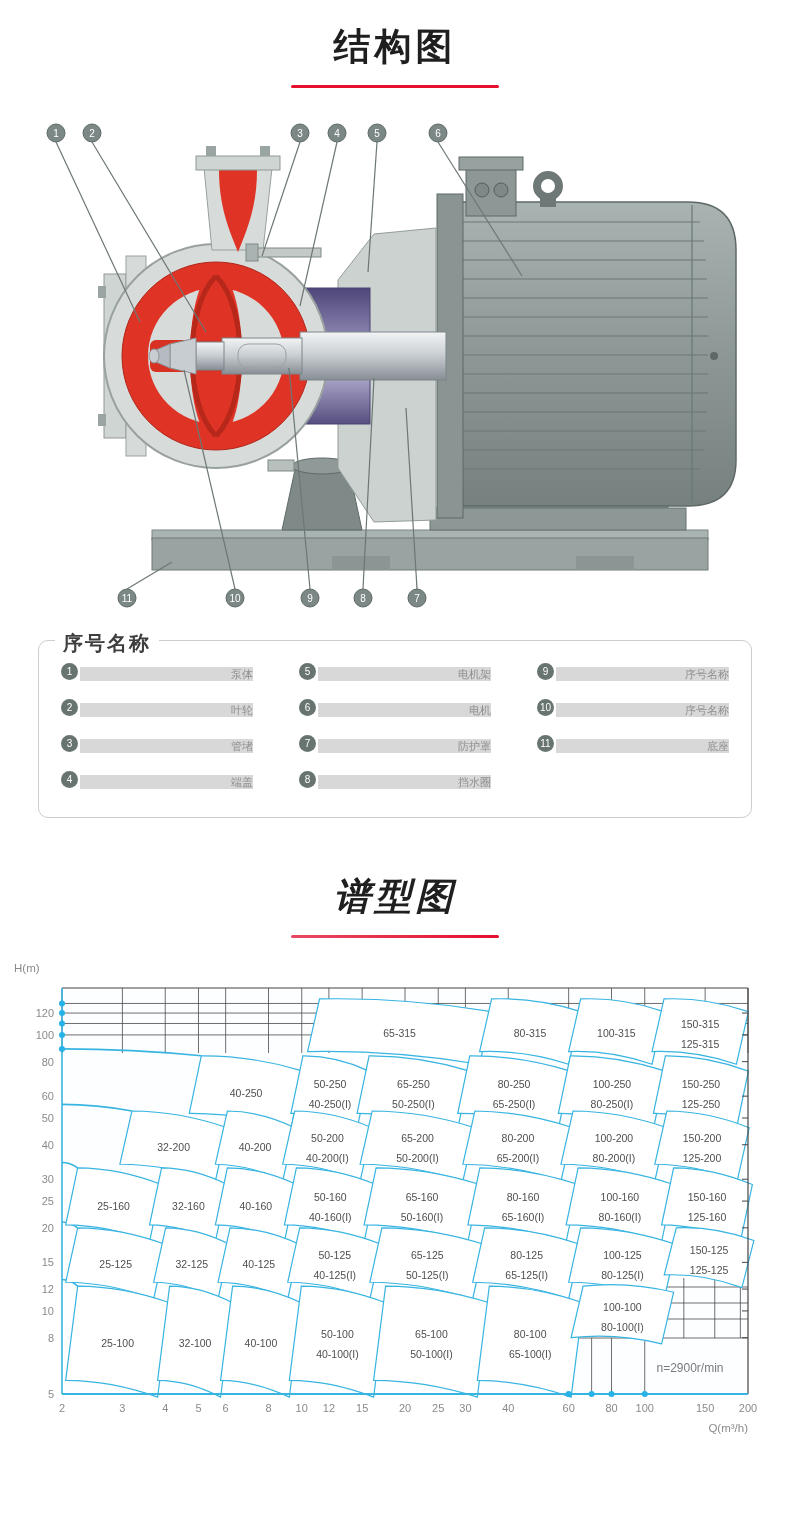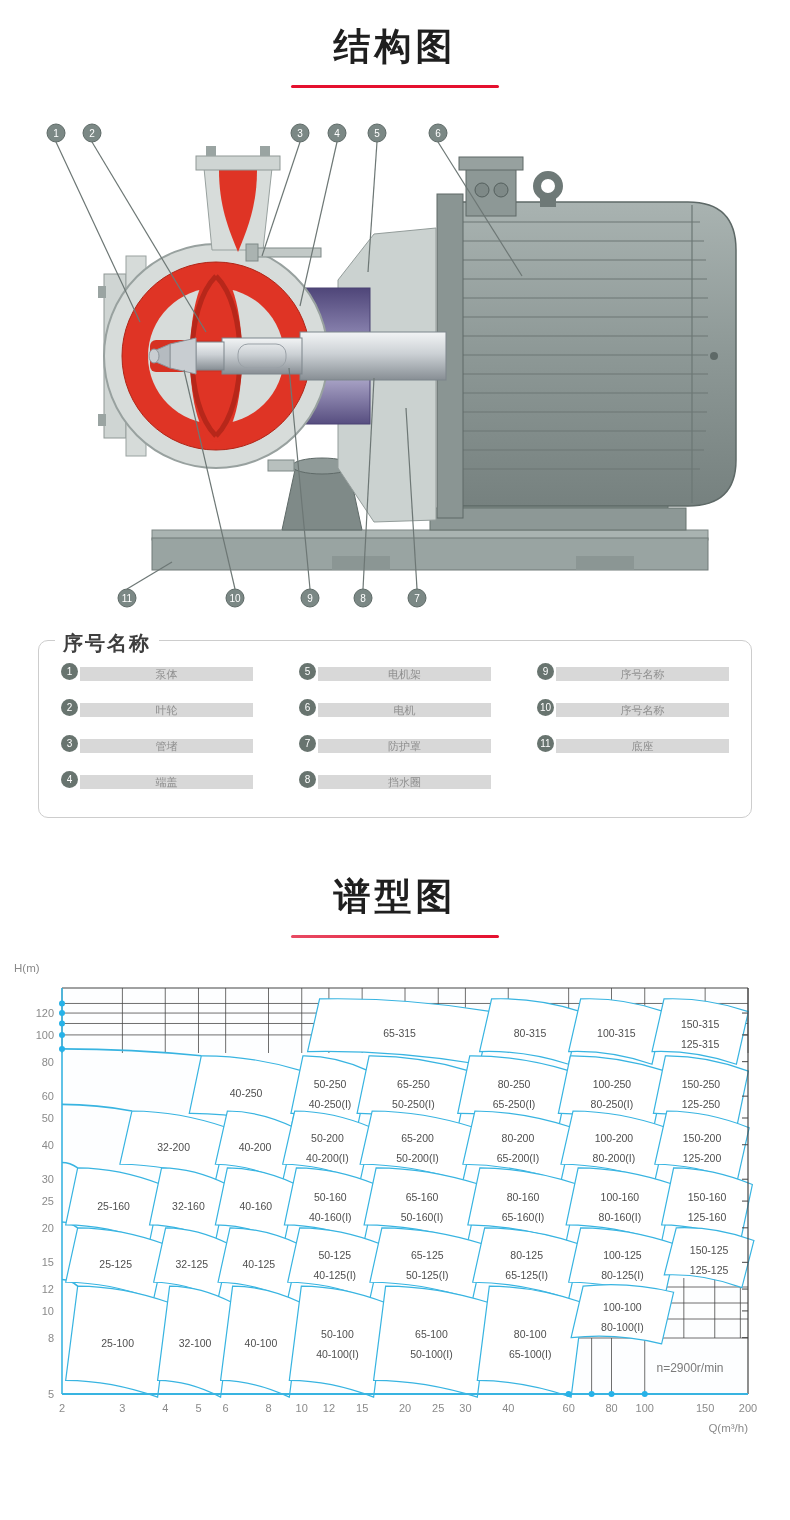--- a/index.html
+++ b/index.html
@@ -9,22 +9,22 @@
   .title-underline{width:208px;height:3px;margin:13px auto 0;border-radius:2px;}
   #structure-underline{background:#e5102e;}
   #chart-underline{background:linear-gradient(90deg,#e84a63,#e5102e);}
   #pump-figure{display:block;margin-top:22px;}
   .parts-panel{position:relative;margin:10px 38px 0;border:1px solid #cdcdcd;border-radius:10px;padding:26px 22px 28px;box-sizing:border-box;height:178px;}
   .parts-legend{position:absolute;top:-11px;left:16px;background:#fff;padding:0 8px;font-size:20px;font-weight:700;color:#3e3e3e;letter-spacing:2px;}
   .parts-grid{display:grid;grid-template-columns:1fr 1fr 1fr;column-gap:46px;}
   .parts-col{display:flex;flex-direction:column;gap:19px;}
   .part-item{display:flex;align-items:flex-start;}
   .part-num{flex:0 0 17px;width:17px;height:17px;border-radius:50%;background:#68746f;color:#fff;font-size:10px;line-height:17px;text-align:center;margin-right:2px;position:relative;top:-4px;}
-  .part-bar{flex:1;height:14px;background:#d8d8d8;color:#8f8f8f;font-size:11px;line-height:14px;text-align:center;overflow:hidden;}
-  #chart-title-block{margin-top:32px;}
+  .part-bar{flex:1;height:14px;background:#d8d8d8;color:#8f8f8f;font-size:11px;line-height:14px;text-align:right;overflow:hidden;}
+  #chart-title-block{margin-top:32px;font-style:italic;}
   #selection-chart{display:block;margin-top:8px;}
 </style>
 </head>
 <body>
 
 <div class="section-title">
   <h1>结构图</h1>
   <div class="title-underline" id="structure-underline"></div>
 </div>
 

